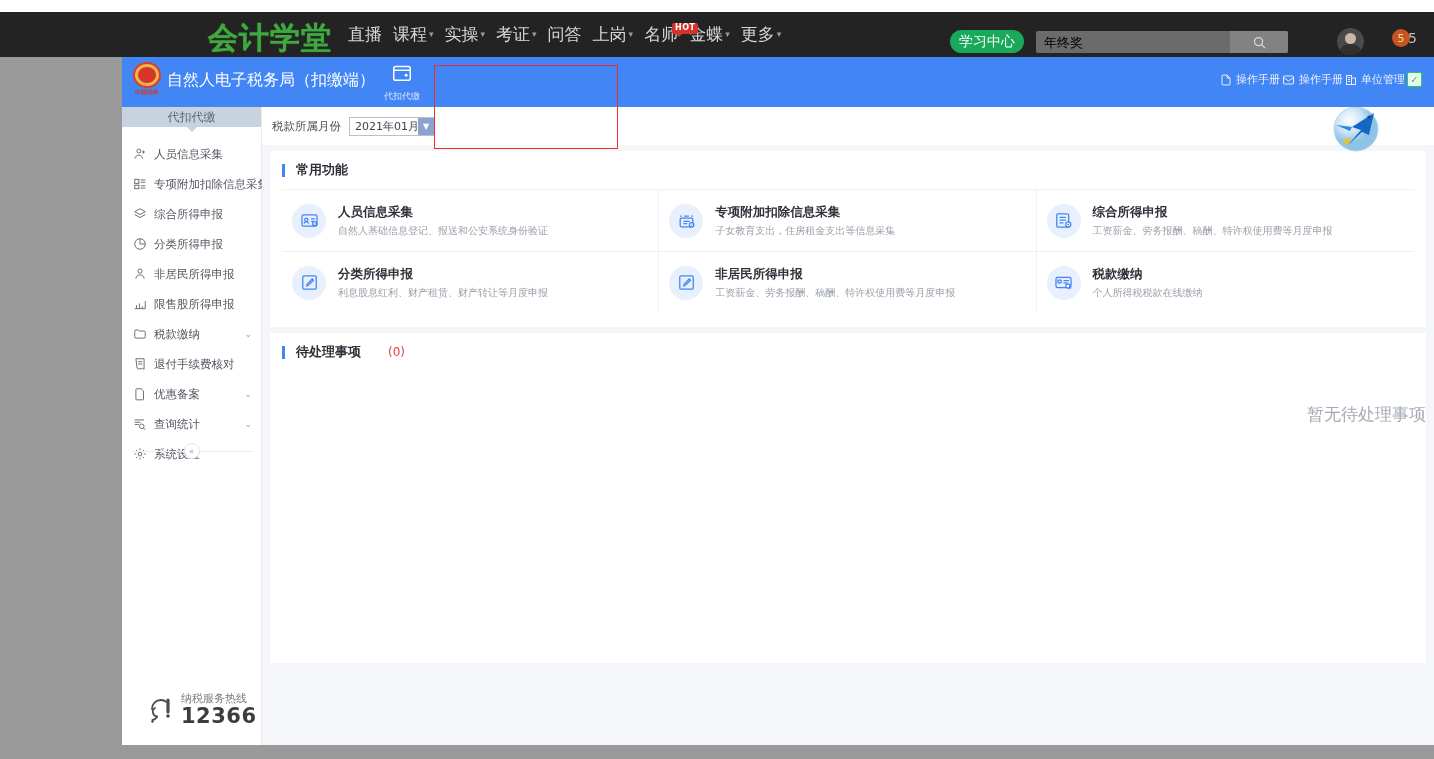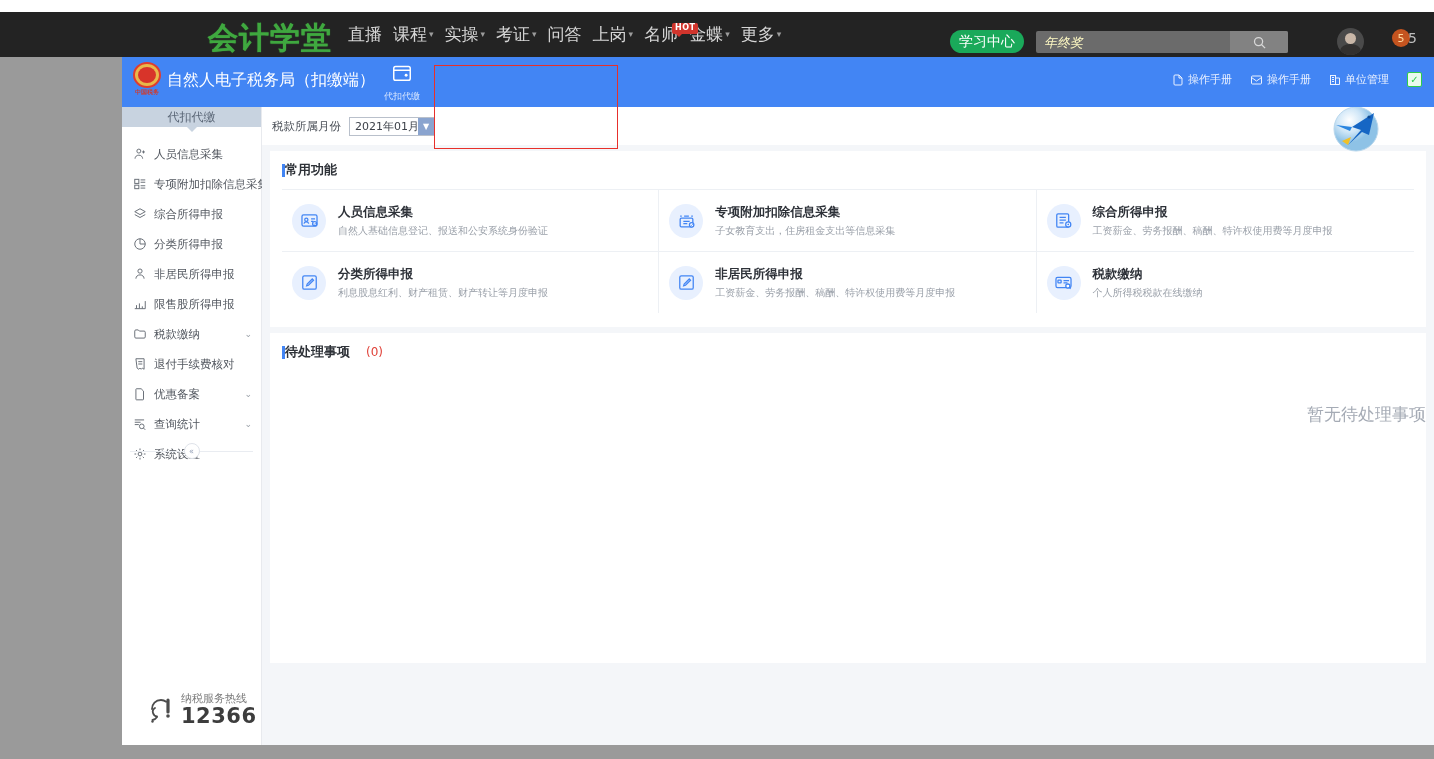--- a/index.html
+++ b/index.html
@@ -47,21 +47,21 @@
     position: absolute; left: 950px; top: 18px; width: 74px; height: 23px;
     background: #1aa95a; color: #fff; border-radius: 12px;
     font-size: 14px; display: flex; align-items: center; justify-content: center;
     cursor: pointer;
   }
   #topnav .searchbox {
     position: absolute; left: 1036px; top: 19px; width: 252px; height: 22px;
     background: #6b6b6b; border-radius: 2px;
   }
   #topnav .searchbox .sval {
-    position: absolute; left: 8px; top: 3px; font-size: 13px; color: #fef9c3; font-style: italic;
+    position: absolute; left: 8px; top: 3px; font-size: 13px; color: #000000;
   }
   #topnav .searchbox .sbtn {
     position: absolute; right: 0; top: 0; width: 58px; height: 22px;
     background: #828282; border-radius: 0 2px 2px 0;
     display: flex; align-items: center; justify-content: center;
   }
   #topnav .avatar {
     position: absolute; left: 1337px; top: 16px; width: 27px; height: 27px;
     border-radius: 50%; background: #4a4a4a; overflow: hidden;
   }
@@ -101,21 +101,21 @@
     font-size: 6px; color: #cf3b2d; font-weight: bold; white-space: nowrap;
   }
   #appheader .apptitle {
     position: absolute; left: 45px; top: 13px;
     font-size: 16px; color: #ffffff; white-space: nowrap;
   }
   #appheader .mode {
     position: absolute; left: 252px; top: 5px; width: 56px; text-align: center;
   }
   #appheader .mode .mode-label { font-size: 9px; color: #d7e6ff; margin-top: 2px; }
-  #appheader .hdr-right { position: absolute; right: 12px; top: 15px; display: flex; align-items: center; gap: 18px; }
+  #appheader .hdr-right { position: absolute; right: 12px; top: 15px; display: flex; align-items: center; gap: 2px; }
   #appheader .hdr-item {
     display: flex; align-items: center; gap: 4px;
     font-size: 11px; color: #eaf1ff; white-space: nowrap; cursor: pointer;
   }
   #appheader .green-chk {
     width: 15px; height: 15px; border: 1.5px solid #2ecc4b; border-radius: 2px;
     display: flex; align-items: center; justify-content: center;
     color: #2ecc4b; font-size: 10px; background: #e9fbee;
   }
 
@@ -199,21 +199,21 @@
     background: #8aa4cf; color: #fff; font-size: 8px;
     display: flex; align-items: center; justify-content: center;
   }
   .bird {
     position: absolute; right: 50px; top: -6px; width: 56px; height: 56px;
   }
 
   .panel {
     background: #fff; margin: 6px 8px 0 8px; padding: 10px 12px 14px;
   }
-  .panel-title { display: flex; align-items: center; gap: 0; margin-bottom: 10px; }
+  .panel-title { display: flex; align-items: center; gap: 11px; margin-bottom: 10px; }
   .panel-title .bar { width: 3px; height: 13px; background: #4285f4; }
   .panel-title .ttl { font-size: 13px; color: #2e3238; font-weight: bold; }
   .panel-title .cnt { font-size: 12px; color: #e0433a; margin-left: 16px; }
 
   .card-grid { display: flex; flex-wrap: wrap; }
   .card {
     width: 33.33%; height: 62px; display: flex; align-items: center;
     padding: 0 10px; border-top: 1px solid #edf0f4; border-right: 1px solid #edf0f4;
     cursor: pointer; box-sizing: border-box;
   }

